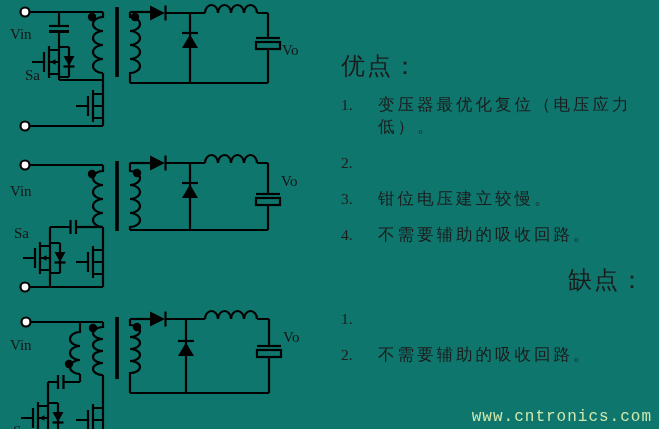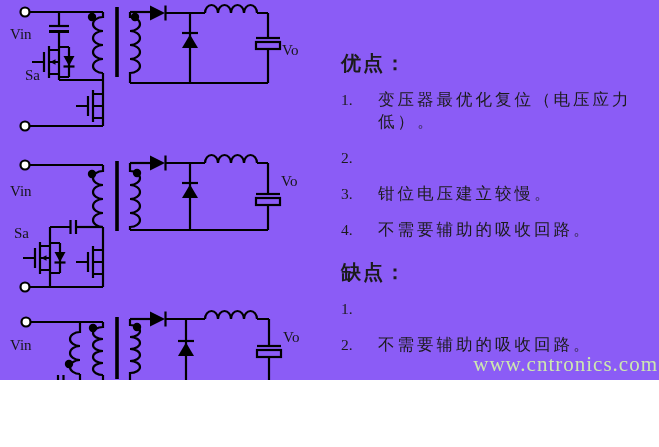--- a/index.html
+++ b/index.html
@@ -1,41 +1,41 @@
 <!DOCTYPE html>
 <html><head>
 <meta charset="utf-8">
 <style>
   html,body{margin:0;padding:0;background:#fff;}
   .stage{
-    position:relative;width:659px;height:380px;background:#8b5cf6;
+    position:relative;width:659px;height:429px;background:#0f766e;
     overflow:hidden;font-family:"Liberation Serif",serif;
   }
   svg.circuit{position:absolute;left:0;display:block;}
   .ckt{stroke:#000;stroke-width:2.2;fill:none;stroke-linejoin:miter;}
   .ckt text{stroke:none;fill:#151515;font-size:15px;font-family:"Liberation Serif",serif;}
   .term{fill:#fff;}
   .dot{fill:#000;stroke:none;}
   .core{stroke-width:3.6;}
   .plateheavy{stroke-width:3;}
   .textcol{
     position:absolute;left:341px;top:50px;width:318px;color:#1b1b1b;
   }
   .sec-title{
-    font-weight:bold;font-size:20px;letter-spacing:2px;margin:0 13px 12px 0;
-  }
-  .sec-title.dis{margin-top:18px;}
+    font-weight:normal;font-size:24px;letter-spacing:2px;margin:0 13px 12px 0;
+  }
+  .sec-title.dis{margin-top:18px;text-align:right;}
   .li{
     display:flex;margin-bottom:14px;font-size:16.5px;line-height:22px;letter-spacing:3px;
   }
   .li .num{width:37px;flex:none;letter-spacing:0;font-size:15.5px;}
   .li .txt{width:264px;}
   .watermark{
-    position:absolute;right:1px;bottom:3px;font-size:21px;letter-spacing:1px;
-    color:#cde8af;font-family:Liberation Serif, serif;
+    position:absolute;right:7px;bottom:3px;font-size:16px;letter-spacing:1px;
+    color:#cde8af;font-family:Liberation Mono, monospace;
   }
 </style>
 </head>
 <body>
 
 <div class="stage">
 
   <svg width="0" height="0" style="position:absolute" aria-hidden="true">
     <defs>
 

